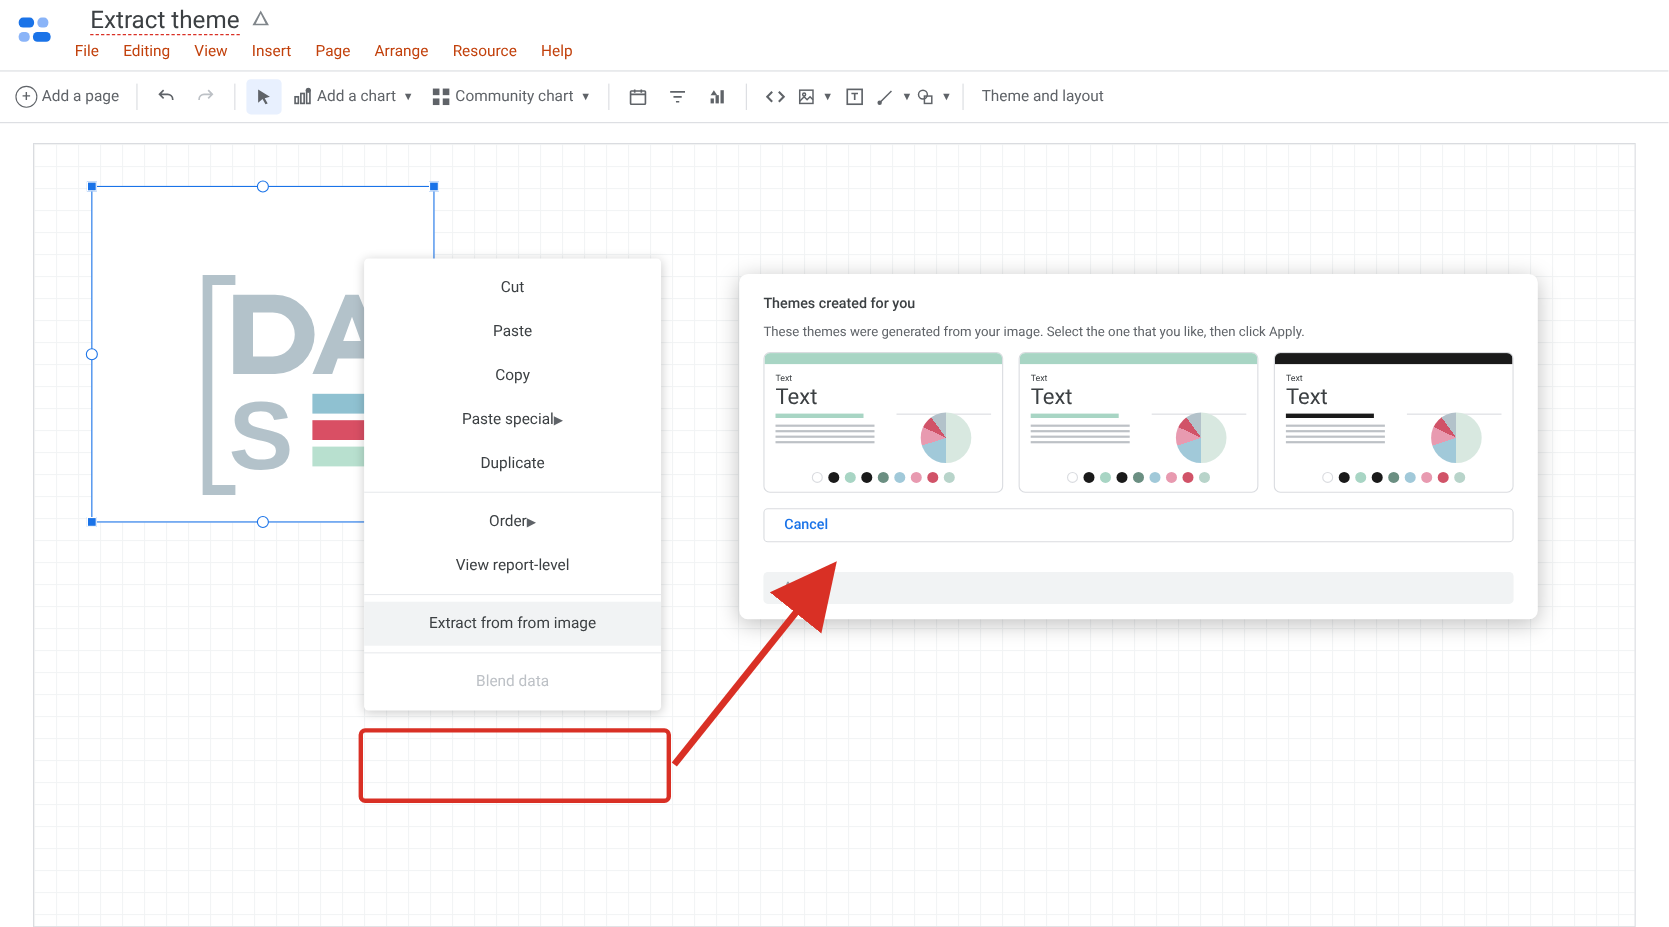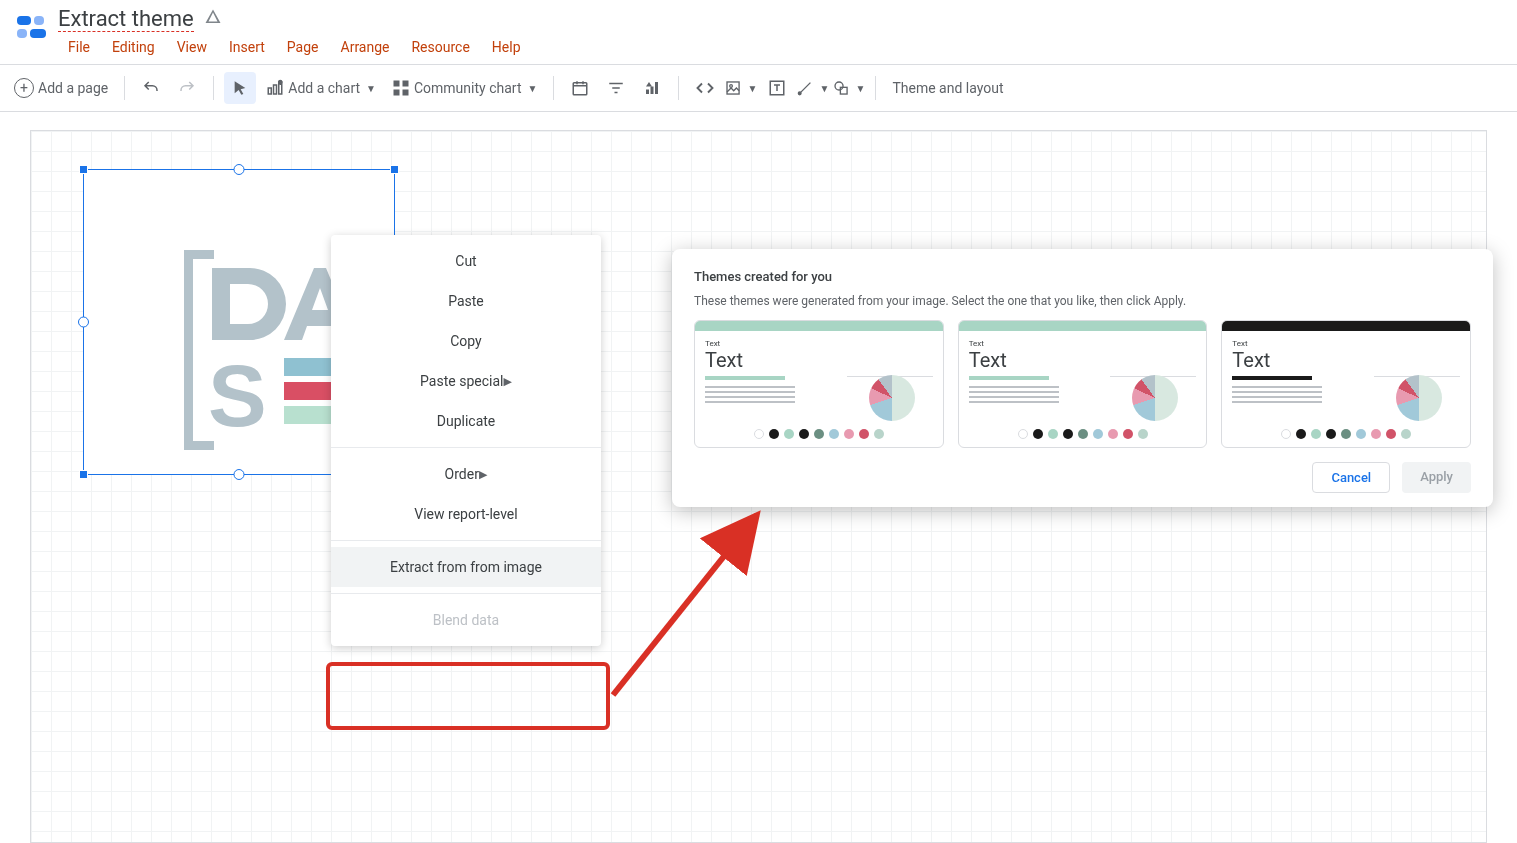--- a/index.html
+++ b/index.html
@@ -2,21 +2,21 @@
 <html><head>
 <meta charset="utf-8">
 <style>
   * { box-sizing: border-box; margin: 0; padding: 0; }
   body { font-family: 'Google Sans', Roboto, Arial, sans-serif; font-size: 14px; color: #3c4043; background: #fff; width: 1517px; height: 843px; overflow: hidden; position: relative; }
   
   .header { height: 64px; display: flex; align-items: flex-start; padding: 6px 0 0 14px; }
   .logo { width: 36px; height: 36px; margin-top: 4px; margin-right: 8px; }
   .header-main { display: flex; flex-direction: column; }
   .doc-title-row { display: flex; align-items: center; gap: 10px; }
-  .doc-title { font-size: 22px; color: #3c4043; letter-spacing: 0; }
+  .doc-title { font-size: 22px; color: #3c4043; letter-spacing: 0; margin-left: 24px; }
   .doc-title .red-underline { border-bottom: 1px dashed #d93025; }
   .drive-icon { color: #80868b; }
   .menubar { display: flex; gap: 2px; margin-top: 4px; }
   .menubar span { padding: 4px 10px; color: #c2410c; cursor: pointer; border-radius: 4px; }
   
   .toolbar { height: 48px; border-top: 1px solid #dadce0; border-bottom: 1px solid #dadce0; display: flex; align-items: center; padding: 0 8px; gap: 4px; }
   .tb-btn { height: 32px; display: flex; align-items: center; gap: 4px; padding: 0 6px; color: #5f6368; border-radius: 4px; cursor: pointer; }
   .tb-btn.icon-only { width: 32px; justify-content: center; padding: 0; }
   .tb-btn.active { background: #e8f0fe; }
   .tb-sep { width: 1px; height: 24px; background: #dadce0; margin: 0 6px; }
@@ -36,39 +36,39 @@
   .context-menu { position: absolute; left: 300px; top: 104px; width: 270px; background: #fff; border-radius: 4px; box-shadow: 0 2px 10px rgba(0,0,0,0.2); z-index: 50; padding: 6px 0; }
   .cm-item { padding: 12px 20px; color: #3c4043; font-size: 14px; cursor: pointer; display: flex; justify-content: center; align-items: center; }
   .cm-item.disabled { color: #bdc1c6; cursor: default; }
   .cm-sep { height: 1px; background: #e8eaed; margin: 6px 0; }
   .cm-arrow { font-size: 11px; color: #5f6368; }
   .cm-highlight { border: 4px solid #d93025; border-radius: 6px; position: absolute; left: 295px; top: 531px; width: 284px; height: 68px; z-index: 60; pointer-events: none; }
   .cm-item.highlighted { background: #f1f3f4; }
 
   .arrow-line { position: absolute; z-index: 55; pointer-events: none; }
 
-  .theme-dialog { position: absolute; left: 641px; top: 118px; width: 821px; background: #fff; border-radius: 8px; box-shadow: 0 4px 20px rgba(0,0,0,0.25); padding: 20px 22px 14px 22px; z-index: 40; }
+  .theme-dialog { position: absolute; left: 641px; top: 118px; width: 726px; background: #fff; border-radius: 8px; box-shadow: 0 4px 20px rgba(0,0,0,0.25); padding: 20px 22px 14px 22px; z-index: 40; }
   .theme-title { font-size: 13px; font-weight: 500; color: #3c4043; margin-bottom: 10px; }
   .theme-desc { font-size: 12px; color: #5f6368; margin-bottom: 12px; }
   .theme-cards { display: flex; gap: 14px; margin-bottom: 14px; }
   .theme-card { flex: 1; border: 1px solid #dadce0; border-radius: 6px; overflow: hidden; cursor: pointer; }
   .theme-card-top { height: 10px; }
   .theme-card-body { padding: 8px 10px 10px 10px; position: relative; height: 98px; }
   .theme-text-small { font-size: 8px; color: #3c4043; }
   .theme-text-big { font-size: 20px; color: #3c4043; }
   .theme-underline { height: 4px; width: 80px; margin-top: 4px; }
   .theme-lines { margin-top: 6px; }
   .theme-lines div { height: 2px; background: #bdc1c6; margin-bottom: 3px; width: 90px; }
   .theme-bars { position: absolute; right: 10px; top: 6px; width: 86px; height: 40px; display: flex; align-items: flex-end; gap: 2px; border-bottom: 1px solid #dadce0; }
   .theme-bars .bar { flex:1; display:flex; flex-direction:column-reverse; gap:1px; }
   .theme-bars .bar div { width: 100%; }
   .theme-pie { position: absolute; right: 28px; bottom: 8px; width: 46px; height: 46px; border-radius: 50%; background: conic-gradient(#d8e8e0 0 50%, #a1c9d9 50% 70%, #e89ab0 70% 82%, #d15368 82% 90%, #b3c2ca 90% 100%); }
   .theme-swatches { display: flex; gap: 5px; justify-content: center; padding-bottom: 8px; }
   .theme-swatches span { width: 10px; height: 10px; border-radius: 50%; display: inline-block; }
-  .theme-actions { display: flex; justify-content: flex-end; gap: 12px; }
+  .theme-actions { display: flex; justify-content: flex-end; gap: 27px; flex-direction: column; }
   .theme-btn { padding: 7px 18px; border-radius: 4px; font-size: 13px; font-weight: 500; cursor: pointer; }
   .theme-btn.cancel { color: #1a73e8; background: #fff; border: 1px solid #dadce0; }
   .theme-btn.apply { color: #9aa0a6; background: #f1f3f4; border: none; cursor: default; }
 </style>
 </head>
 <body>
 
 <div class="header">
   <div class="logo">
     <svg viewBox="0 0 36 36">

